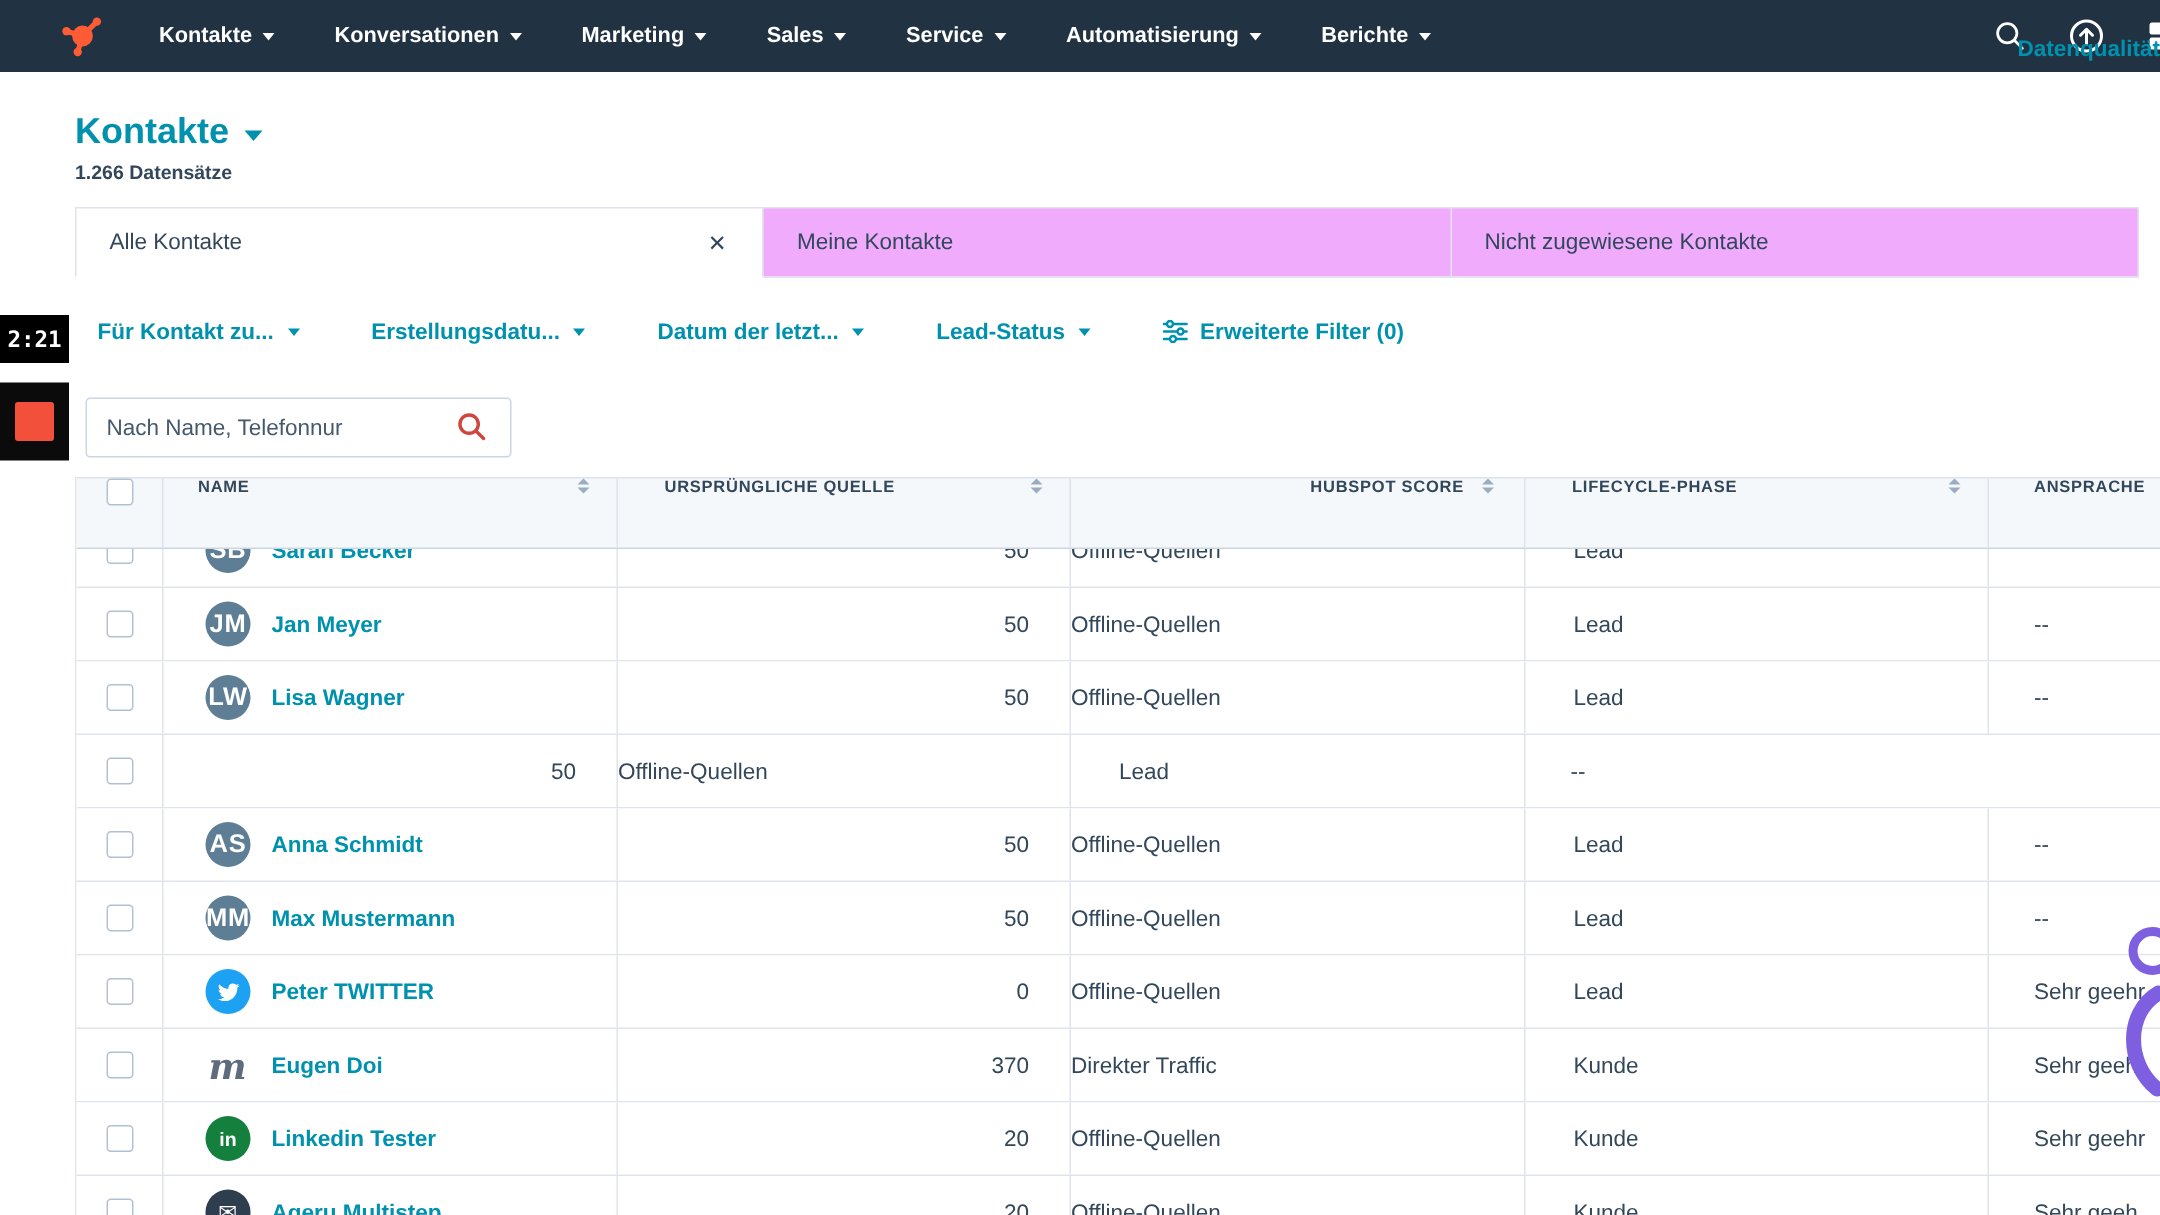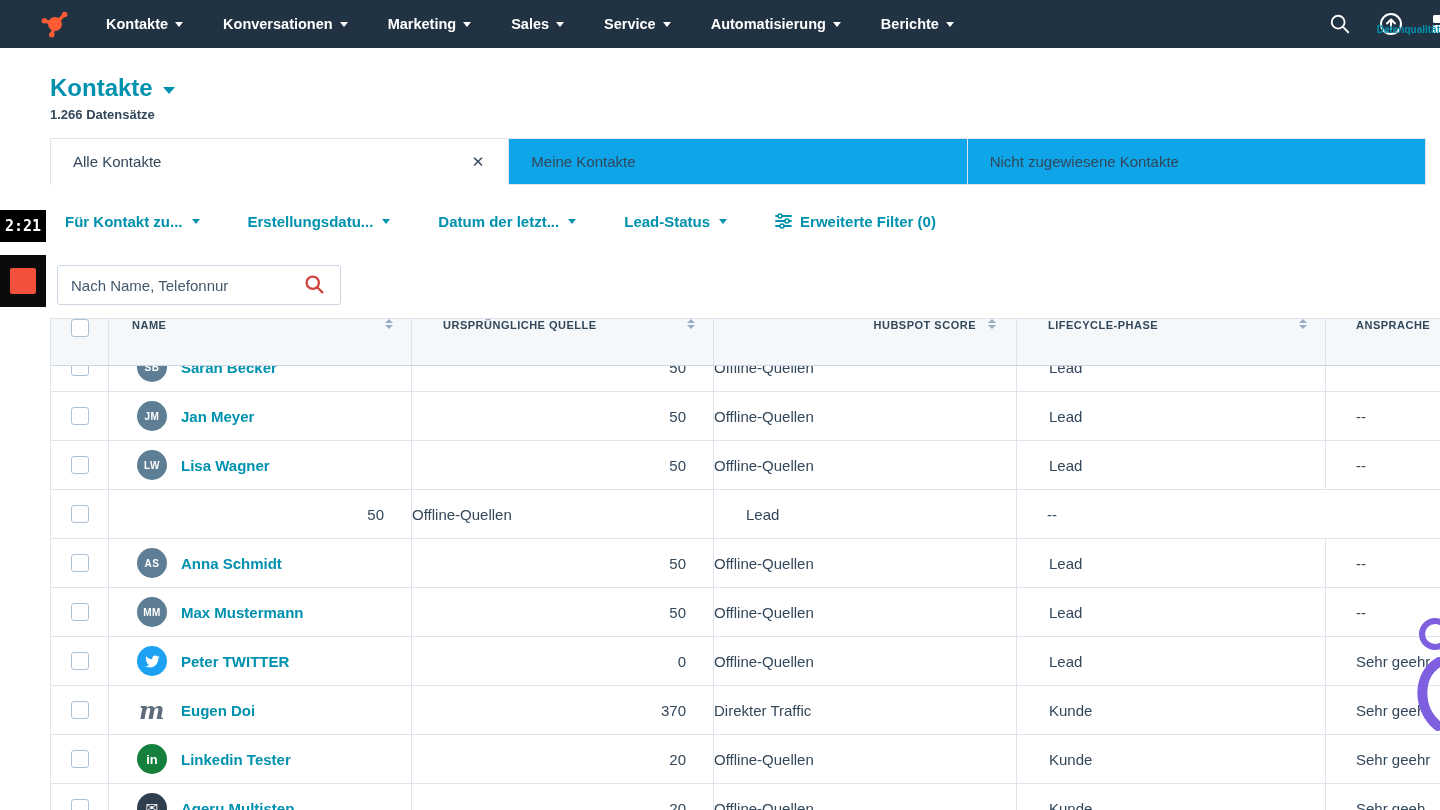--- a/index.html
+++ b/index.html
@@ -15,25 +15,25 @@
   .nav-right { position:absolute; right:0; top:0; height:48px; display:flex; align-items:center; gap:27px; }
   .nav-icon { width:24px; height:24px; display:flex; align-items:center; justify-content:center; cursor:pointer; }
   .nav-icon.partial { margin-right:-14px; }
 
   
   .page-head { margin:26px 0 0 50px; position:relative; }
   .page-title-row { display:flex; align-items:center; gap:10px; color:#0091ae; cursor:pointer; }
   .page-title { font-size:24px; font-weight:bold; color:#0091ae; }
   .title-caret { border-left:6px solid transparent; border-right:6px solid transparent; border-top:7px solid #0091ae; margin-top:4px; }
   .record-count { font-size:13px; font-weight:600; color:#33475b; margin-top:5px; }
-  .dq-link { position:absolute; top:24px; right:0px; font-size:10px; font-weight:600; color:#0091ae; cursor:pointer; white-space:nowrap; }
+  .dq-link { position:absolute; top:24px; right:0px; font-size:15px; font-weight:600; color:#0091ae; cursor:pointer; white-space:nowrap; }
 
   
   .tabs { margin:16px 0 0 50px; width:1376px; display:flex; }
-  .tab { flex:1; height:47px; background:#0ea5e9; border:1px solid #dfe3eb; display:flex; align-items:center; padding:0 22px; font-size:15px; color:#33475b; cursor:pointer; position:relative; }
+  .tab { flex:1; height:47px; background:#f0abfc; border:1px solid #dfe3eb; display:flex; align-items:center; padding:0 22px; font-size:15px; color:#33475b; cursor:pointer; position:relative; }
   .tab + .tab { border-left:none; }
   .tab.active { background:#fff; border-bottom:1px solid #fff; }
   .tab-close { position:absolute; right:24px; font-size:15px; color:#33475b; cursor:pointer; }
 
   
   .filters { margin:22px 0 0 65px; display:flex; align-items:center; gap:48px; height:28px; }
   .filter-item { display:flex; align-items:center; gap:9px; color:#0091ae; font-size:15px; font-weight:bold; cursor:pointer; white-space:nowrap; }
   .filter-item .caret-down { border-top-color:#0091ae; }
   .adv-filter { display:flex; align-items:center; gap:8px; color:#0091ae; font-size:15px; font-weight:bold; cursor:pointer; }
 
@@ -68,21 +68,21 @@
   .row-clip .trow { transform:translateY(-23px); }
   .td { display:flex; align-items:center; font-size:15px; color:#33475b; border-left:1px solid #dfe3eb; overflow:hidden; white-space:nowrap; }
   .td:first-child { border-left:none; justify-content:center; }
   .td.name { padding-left:28px; gap:14px; }
   .td.score { justify-content:flex-end; padding-right:27px; }
   .td.src { }
   .td.lc { padding-left:32px; }
   .td.an { padding-left:30px; }
   .checkbox { width:18px; height:18px; border:1px solid #b0c1d4; border-radius:3px; background:#fff; cursor:pointer; flex:0 0 auto; }
   .name-link { font-weight:bold; color:#0091ae; cursor:pointer; }
-  .avatar { width:30px; height:30px; border-radius:50%; background:#5e7e95; color:#fff; font-size:10px; font-weight:bold;
+  .avatar { width:30px; height:30px; border-radius:50%; background:#5e7e95; color:#fff; font-size:17px; font-weight:bold;
     letter-spacing:.5px; display:flex; align-items:center; justify-content:center; flex:0 0 auto; }
   .avatar.twitter { background:#1da1f2; }
   .avatar.linkedin { background:#15803d; font-size:13px; letter-spacing:0; text-transform:lowercase; }
   .avatar.email { background:#2f3e4e; font-size:15px; }
   .avatar.mastodon { background:transparent; color:#5f6c7b; font-family:"DejaVu Serif",serif; font-style:italic; font-weight:bold; font-size:24px; }
 
   
   .purple-anno { position:absolute; right:0; top:612px; z-index:20; pointer-events:none; }
 </style>
 </head>

